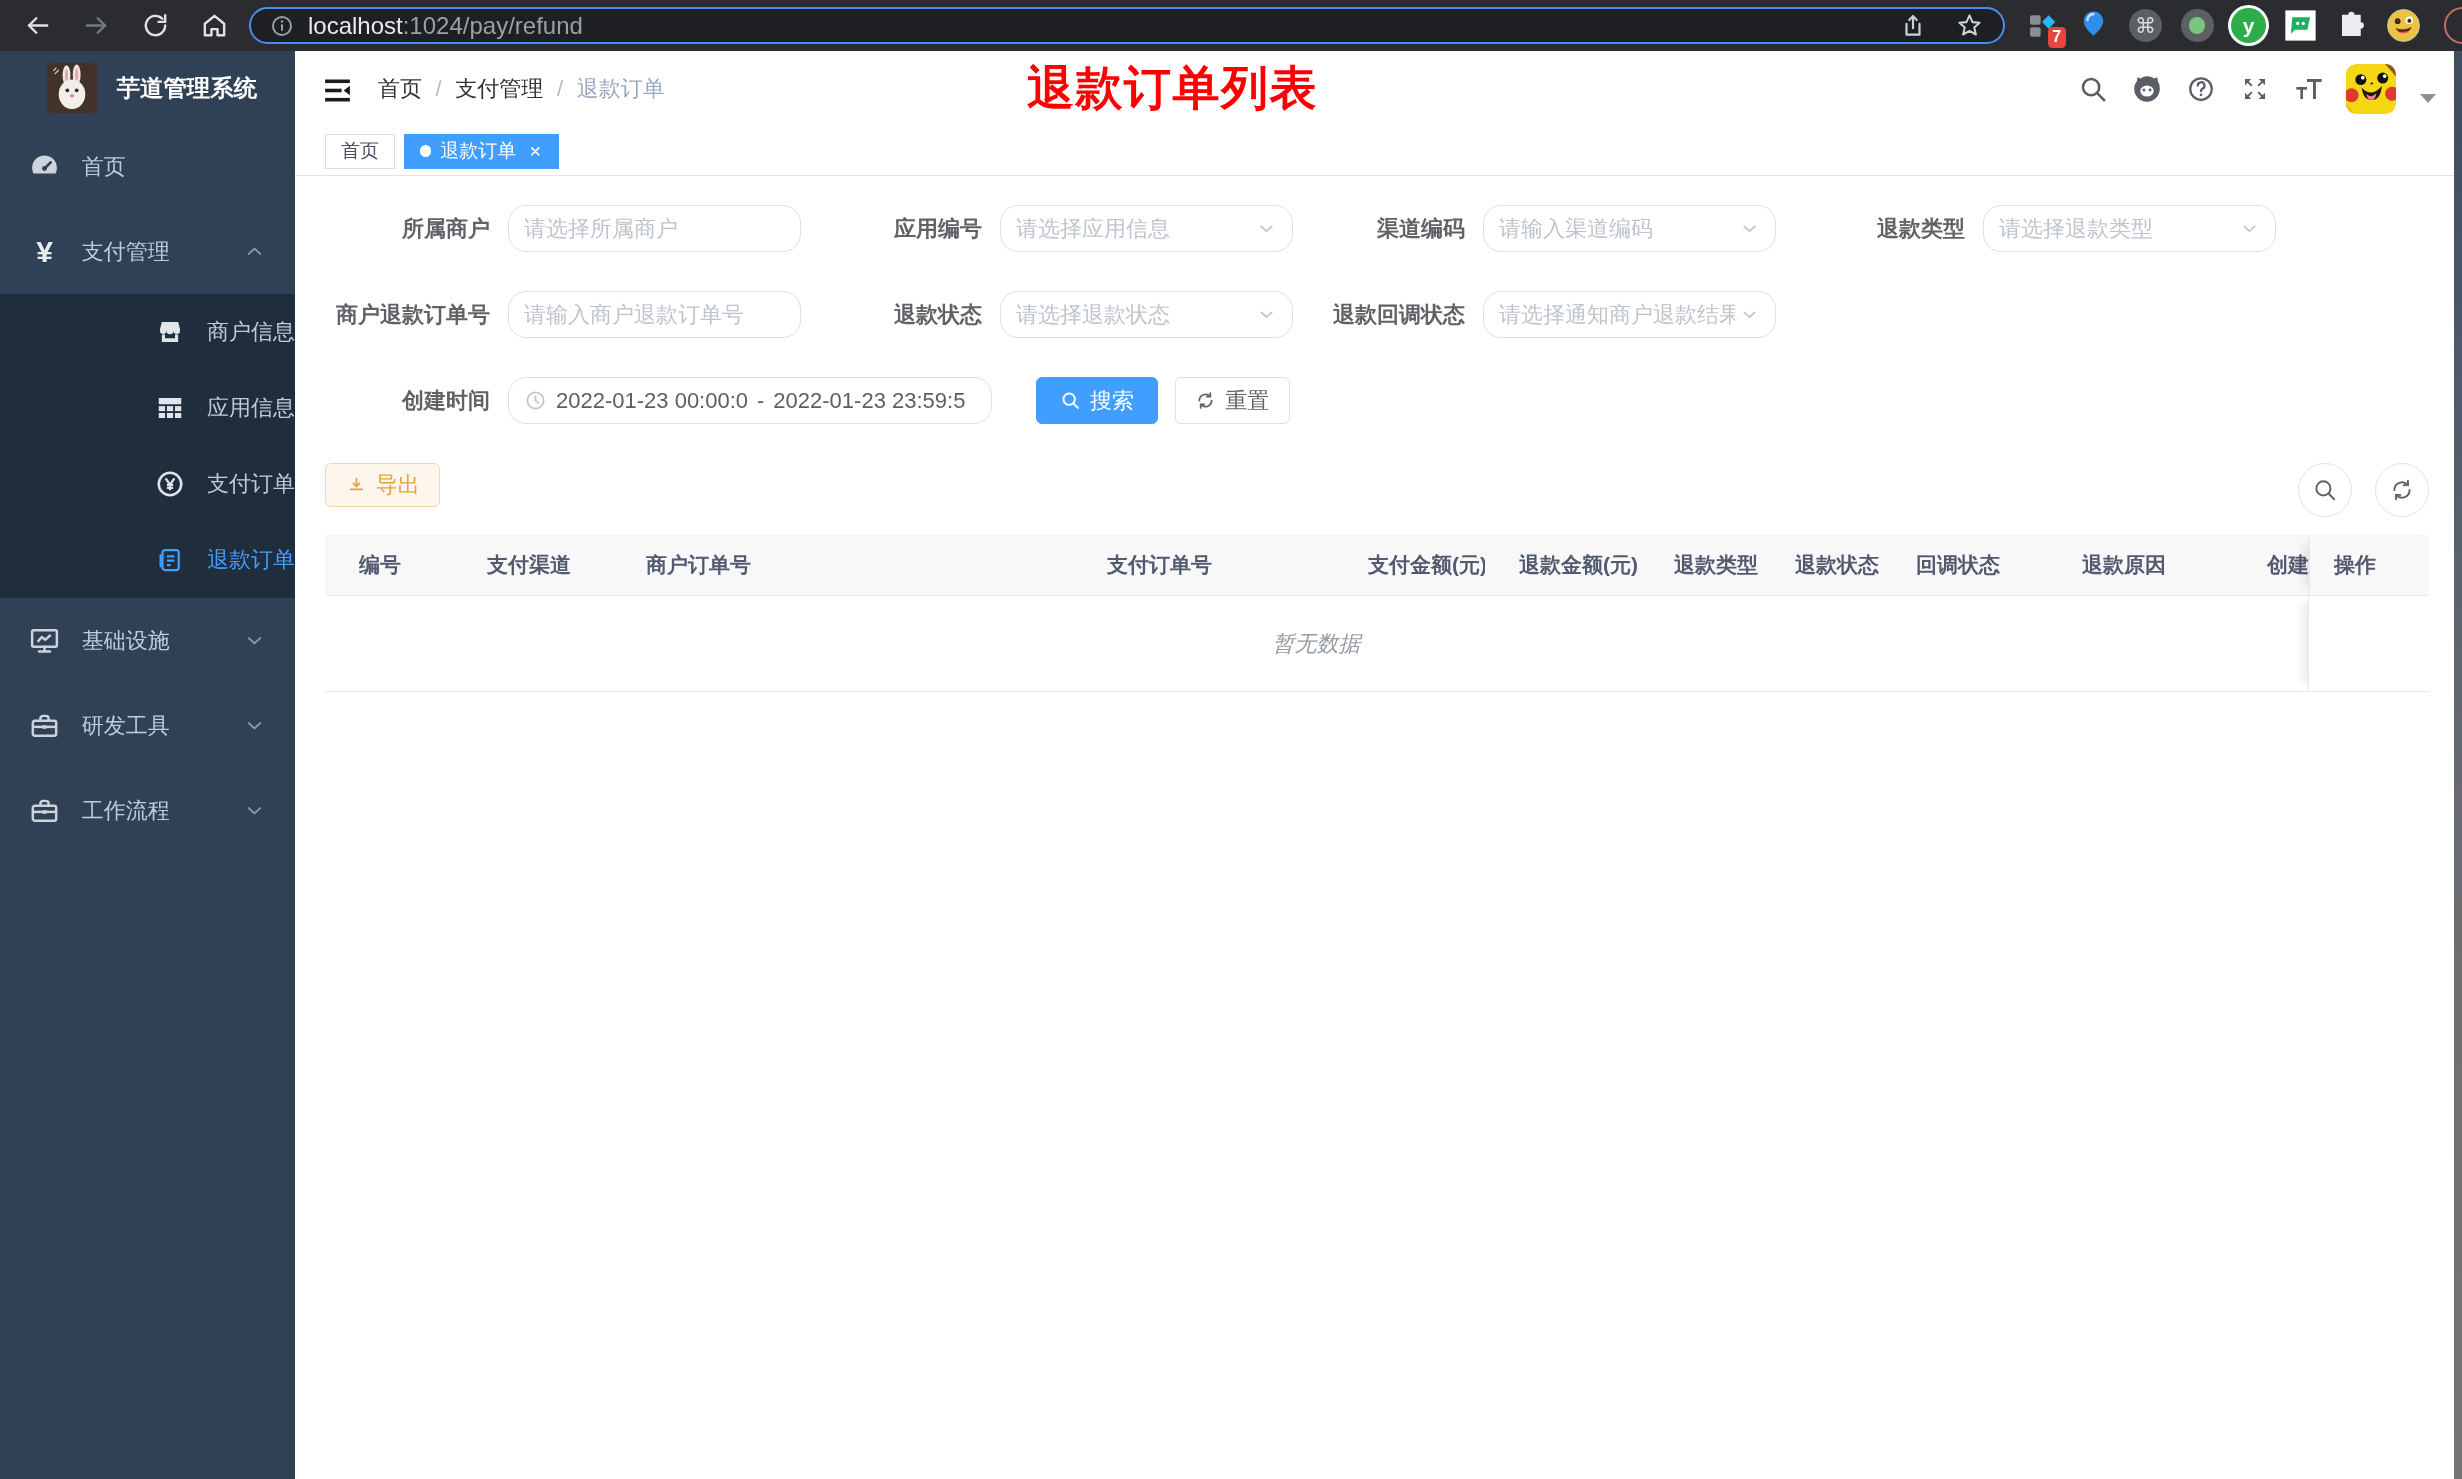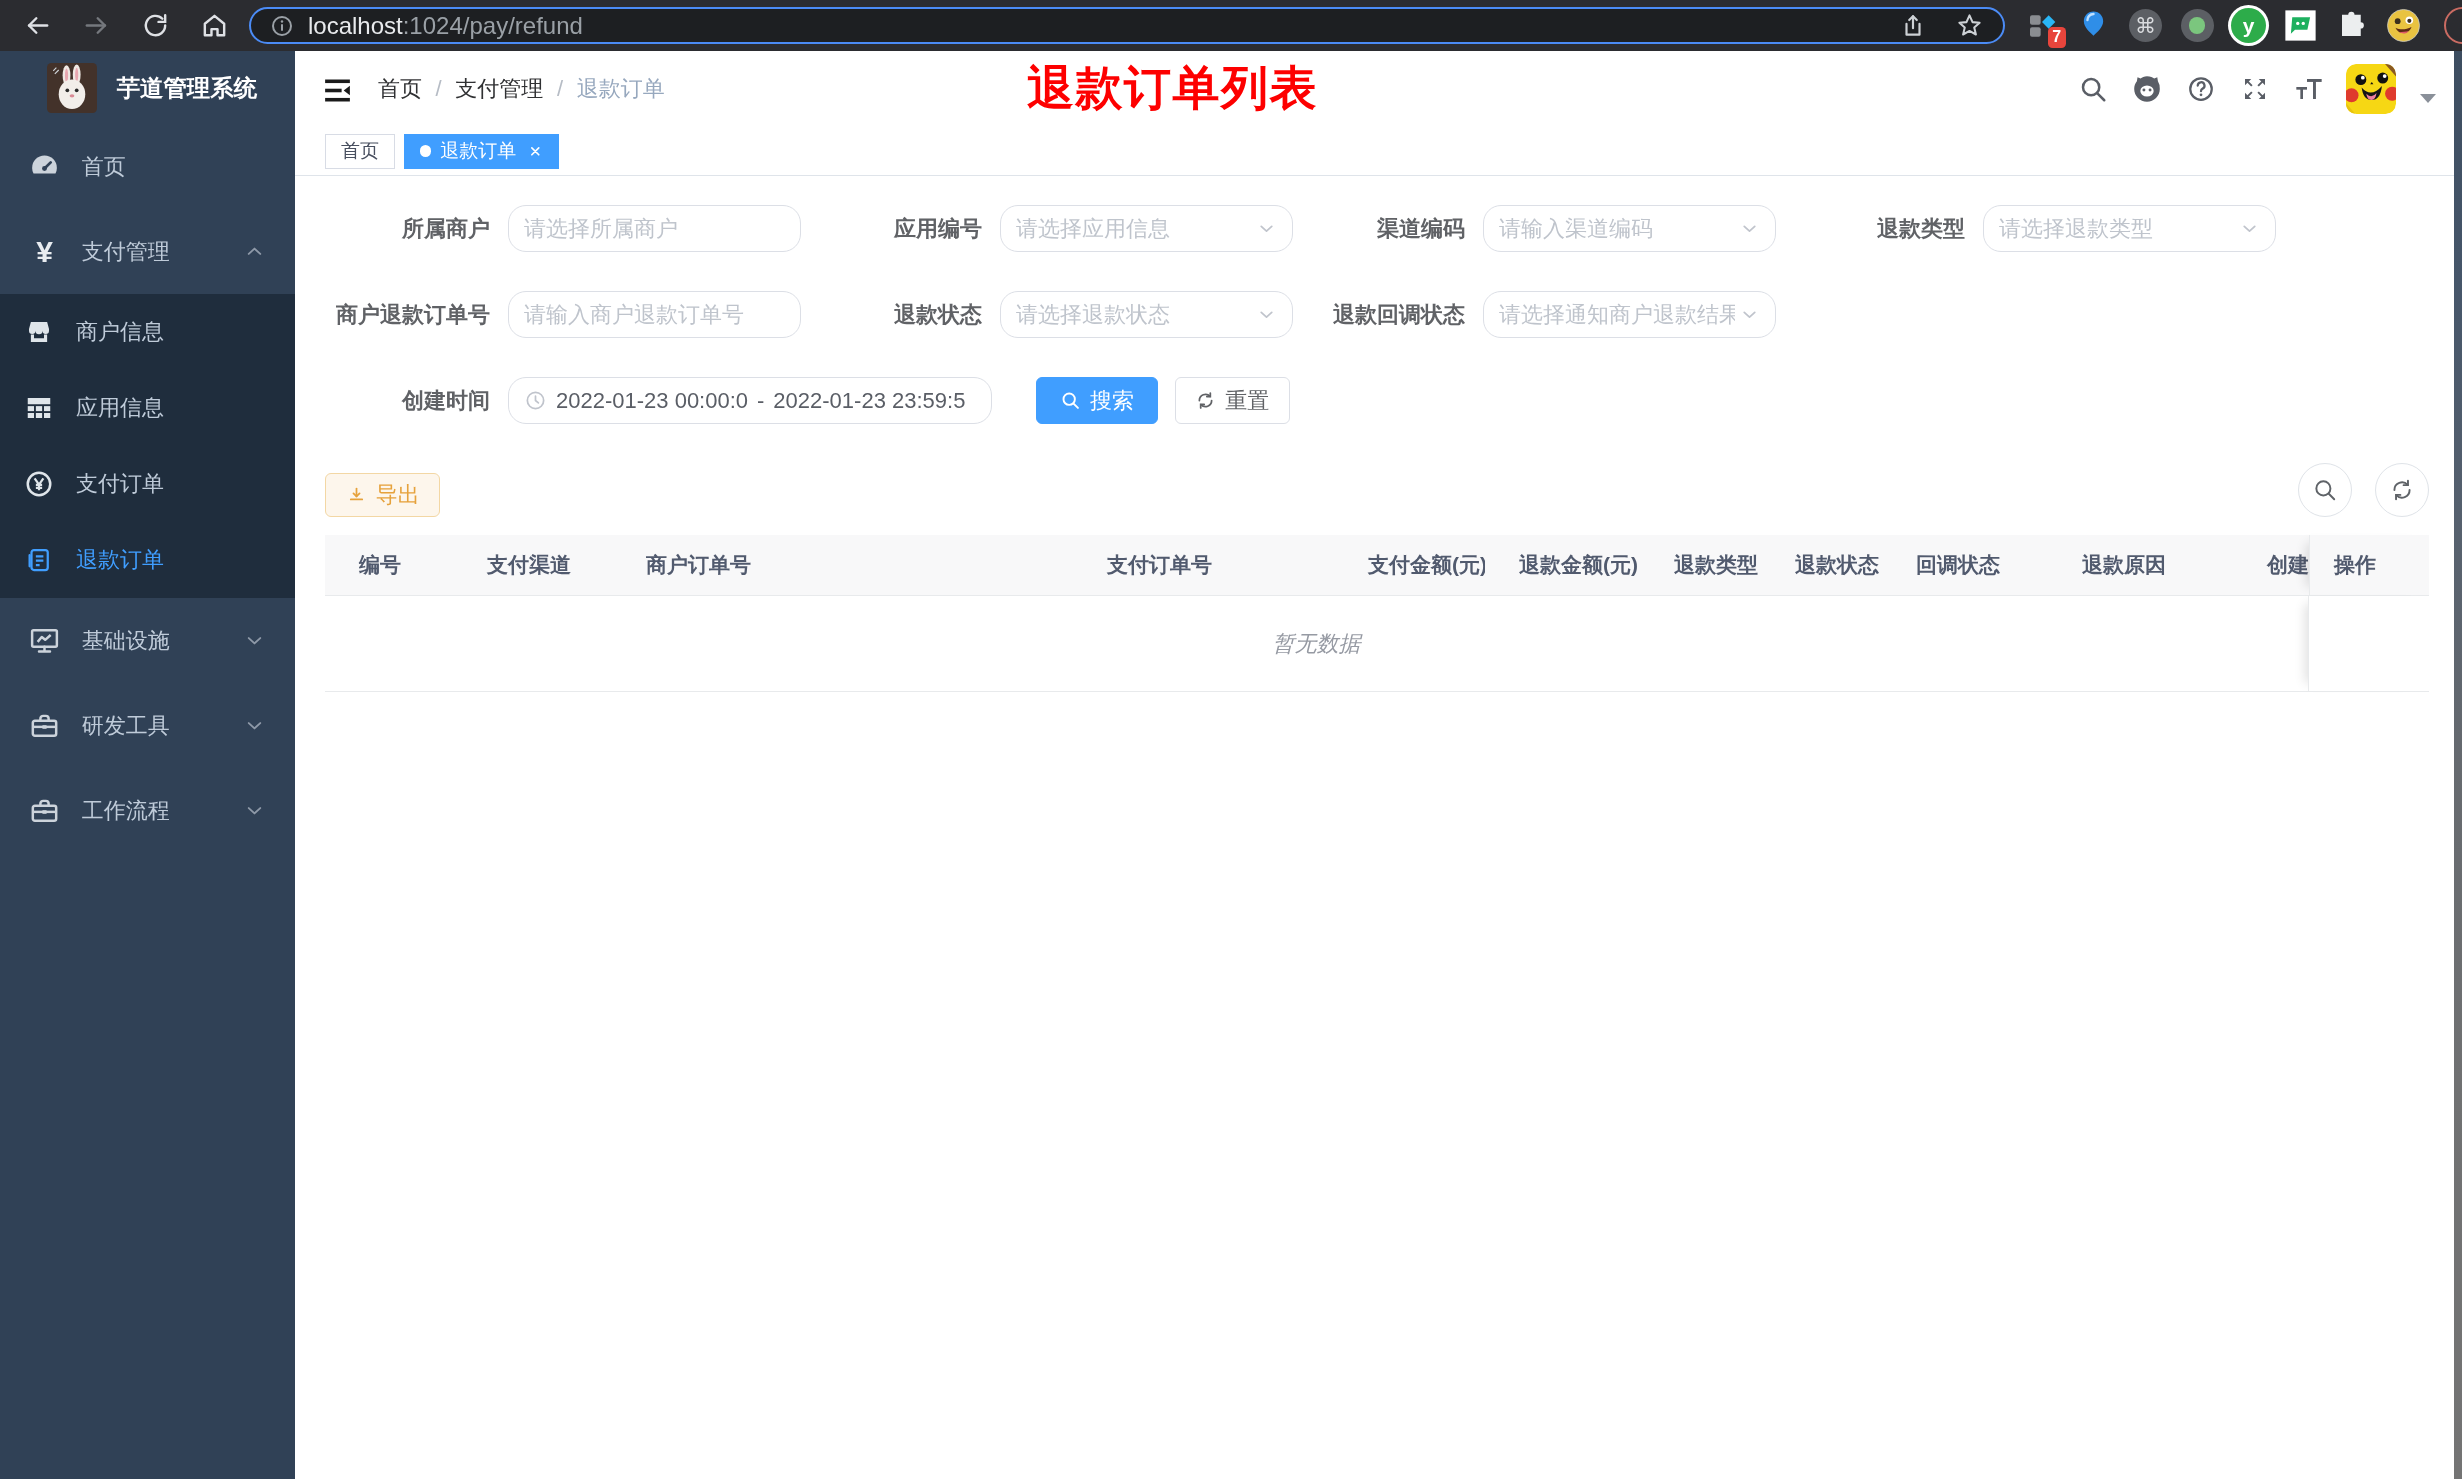--- a/index.html
+++ b/index.html
@@ -34,21 +34,21 @@
   .app{display:flex;height:1428px;}
   .sidebar{width:295px;flex:none;background:#304156;color:#bfcbd9;overflow:hidden;}
   .logo-row{height:73px;display:flex;align-items:center;padding-left:47px;}
   .logo-img{width:50px;height:50px;border-radius:4.5px;overflow:hidden;flex:none;}
   .logo-title{margin-left:19.7px;color:#fff;font-size:23.4px;font-weight:700;white-space:nowrap;}
   .menu-item{height:85px;display:flex;align-items:center;padding:0 29px 0 27px;cursor:pointer;font-size:22px;color:#bfcbd9;}
   .menu-icon{width:35px;height:35px;flex:none;color:#ccd3db;display:flex;align-items:center;justify-content:center;}
   .menu-label{margin-left:19.7px;flex:1;white-space:nowrap;}
   .menu-arrow{flex:none;color:#8e99a8;}
   .submenu{background:#1f2d3d;}
-  .sub-item{height:76px;display:flex;align-items:center;padding-left:23px;font-size:22px;color:#bfcbd9;cursor:pointer;}
+  .sub-item{height:76px;display:flex;align-items:center;padding-left:23px;font-size:22px;color:#bfcbd9;cursor:pointer;justify-content:flex-end;}
   .sub-icon{width:32px;height:32px;flex:none;color:#dfe5ea;display:flex;align-items:center;justify-content:center;}
   .sub-label{margin-left:21px;white-space:nowrap;}
   .sub-item.active{color:#409eff;}
   .sub-item.active .sub-icon{color:#409eff;}
   .yen-glyph{font-size:30px;font-weight:700;color:#e8ecf0;line-height:1;}
 
   .main{flex:1;background:#fff;position:relative;min-width:0;}
 
   
   .navbar{height:76px;display:flex;align-items:center;position:relative;background:#fff;}
@@ -87,21 +87,21 @@
   .ctl .chev{flex:none;color:#c0c4cc;margin-left:4.5px;}
   .ctl.date{width:484px;}
   .date-txt{font-size:22px;color:#5a5e66;white-space:nowrap;overflow:hidden;flex:none;}
   .date-start,.date-end{width:192px;}
   .date-sep{margin:0 9px;color:#5a5e66;font-size:22px;flex:none;}
   .clock{flex:none;color:#c0c4cc;margin-right:9px;}
   .btn{height:47px;border-radius:6px;font-size:22px;display:flex;align-items:center;gap:9px;cursor:pointer;
        box-sizing:border-box;flex:none;white-space:nowrap;}
   .btn-search{background:#409eff;color:#fff;padding:0 23px;margin-left:44px;border:1.5px solid #409eff;}
   .btn-reset{background:#fff;color:#606266;padding:0 19.7px;margin-left:16.6px;border:1.5px solid #dcdfe6;}
-  .toolbar-row{display:flex;align-items:flex-end;margin-bottom:18px;}
+  .toolbar-row{display:flex;align-items:flex-start;margin-bottom:18px;}
   .btn-export{height:44px;background:#fdf6ec;border:1.5px solid #f3d7a4;color:#e6a23c;padding:0 19.7px;}
   .tool-icons{margin-left:auto;display:flex;gap:23px;}
   .circle-btn{width:54px;height:54px;border:1.5px solid #dfe3e8;border-radius:50%;display:flex;align-items:center;
               justify-content:center;color:#5f6368;background:#fff;cursor:pointer;box-sizing:border-box;}
 
   
   .table{position:relative;}
   .thead{display:flex;background:#f8f8f9;height:60px;align-items:center;border-bottom:0.8px solid #e8eaec;
          color:#515a6e;font-weight:700;font-size:21px;}
   .th{padding-left:34px;box-sizing:border-box;white-space:nowrap;overflow:hidden;flex:none;}

